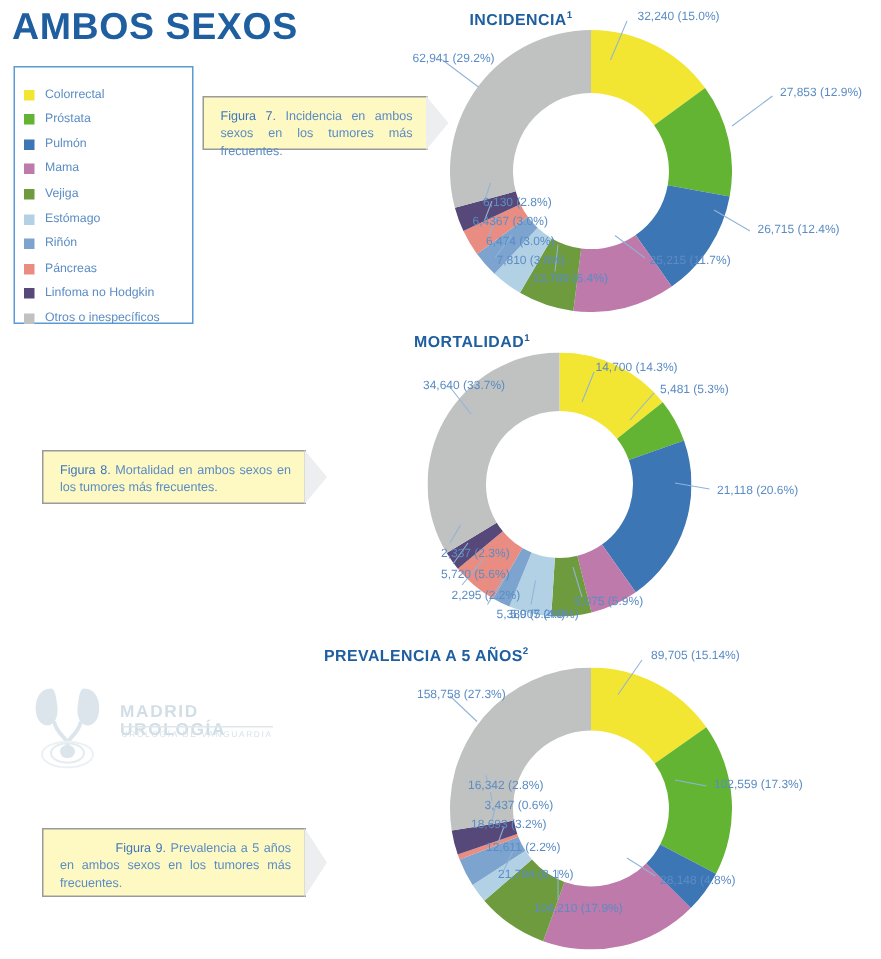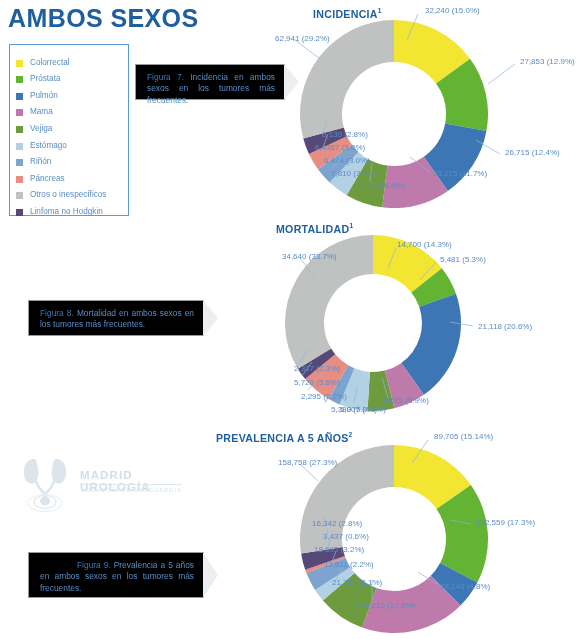--- a/index.html
+++ b/index.html
@@ -36,21 +36,21 @@
   .legend-swatch{
     width:7px;height:7px;flex:0 0 auto;margin-right:7px;
   }
   .legend-label{
     font-size:8.2px;color:#5b8cc4;white-space:nowrap;
   }
 
   
   .callout{
     position:absolute;
-    background:#000000;
+    background:#fef9c3;
     border:1px solid #9a9a9a;
     box-sizing:border-box;
   }
   .callout .arrow{
     position:absolute;right:-15px;top:-1px;
     width:0;height:0;
     border-top:calc(var(--h)/2) solid transparent;
     border-bottom:calc(var(--h)/2) solid transparent;
     border-left:15px solid #eceeef;
   }
@@ -143,26 +143,26 @@
       </div>
       <div class="legend-item">
         <span class="legend-swatch" style="background: rgb(124, 164, 207);"></span>
         <span class="legend-label">Riñón</span>
       </div>
       <div class="legend-item">
         <span class="legend-swatch" style="background: rgb(233, 141, 130);"></span>
         <span class="legend-label">Páncreas</span>
       </div>
       <div class="legend-item">
+        <span class="legend-swatch" style="background: rgb(86, 72, 120);"></span>
+        <span class="legend-label">Linfoma no Hodgkin</span>
+      </div>
+      <div class="legend-item">
         <span class="legend-swatch" style="background: rgb(191, 194, 193);"></span>
         <span class="legend-label">Otros o inespecíficos</span>
-      </div>
-      <div class="legend-item">
-        <span class="legend-swatch" style="background: rgb(86, 72, 120);"></span>
-        <span class="legend-label">Linfoma no Hodgkin</span>
       </div>
     </div>
 
   <div class="callout" id="callout-0" style="left:135px;top:64px;width:150px;height:36px;--h:36px;">
     <div class="callout-text"><span style="color:#3f76b8;">Figura 7.</span><span> Incidencia en ambos sexos en los tumores más frecuentes.</span></div>
     <div class="arrow"></div>
   </div>
 
   <div class="callout" id="callout-1" style="left:28px;top:300px;width:176px;height:36px;--h:36px;">
     <div class="callout-text"><span style="color:#3f76b8;">Figura 8.</span><span> Mortalidad en ambos sexos en los tumores más frecuentes.</span></div>

